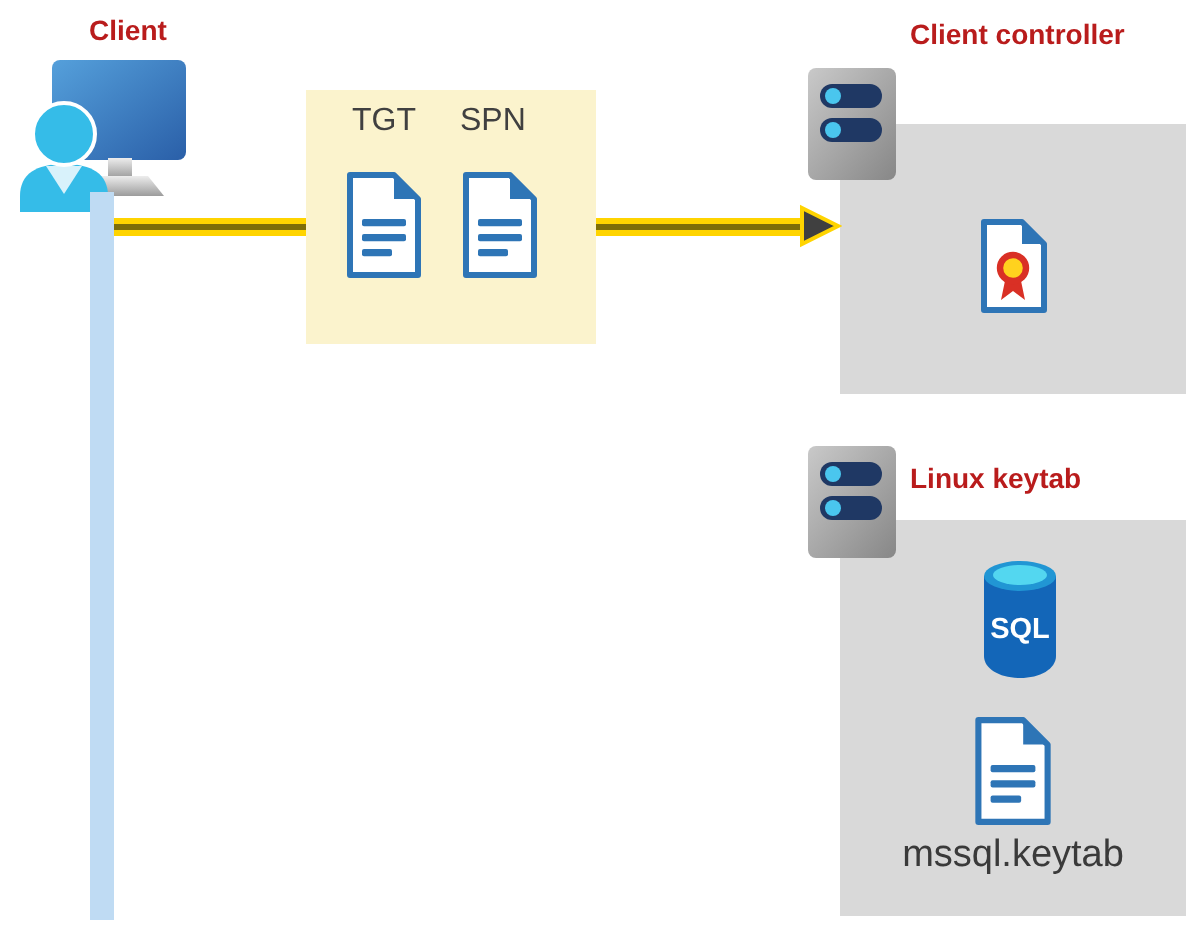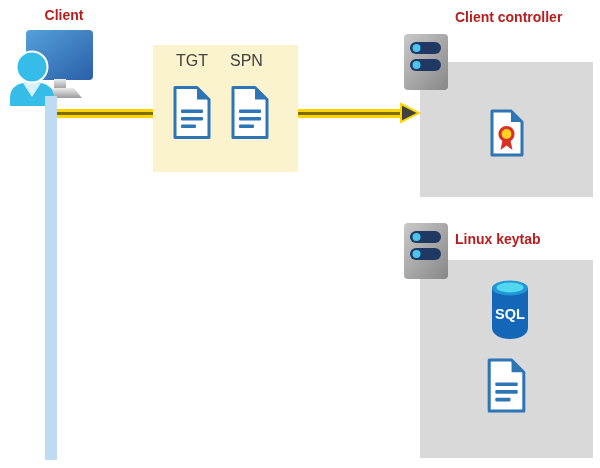--- a/index.html
+++ b/index.html
@@ -157,14 +157,15 @@
     <text class="sql-text" x="20" y="42" text-anchor="middle">SQL</text>
   </svg>
 
   <svg class="abs" id="keytab-doc" viewBox="0 0 40 56">
     <path class="doc-page" d="M3 3 H25 L37 15 V53 H3 Z"></path>
     <path class="doc-fold" d="M25 3 V15 H37 Z"></path>
     <rect class="doc-line" x="9" y="25" width="22" height="3.6" rx="1"></rect>
     <rect class="doc-line" x="9" y="32.5" width="22" height="3.6" rx="1"></rect>
     <rect class="doc-line" x="9" y="40" width="15" height="3.6" rx="1"></rect>
   </svg>
+  <div class="abs" id="keytab-label">mssql.keytab</div>
 
 </div>
 
 </body></html>

